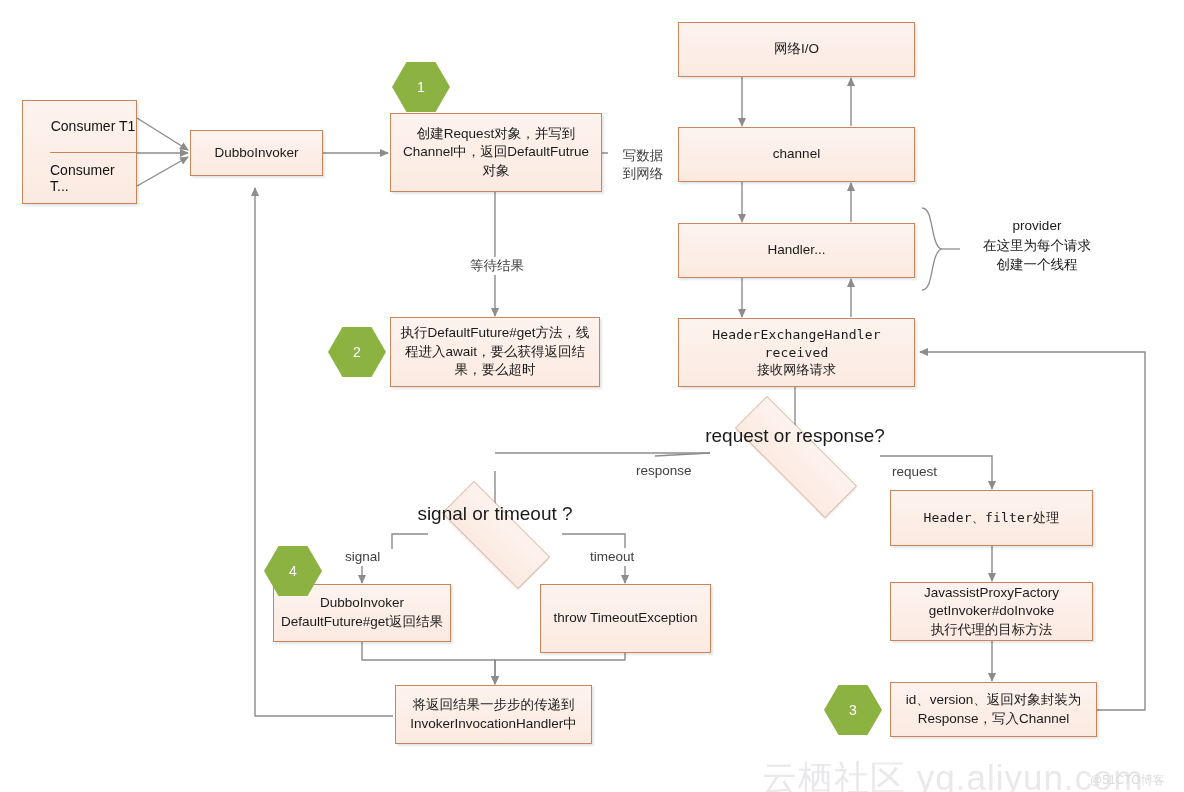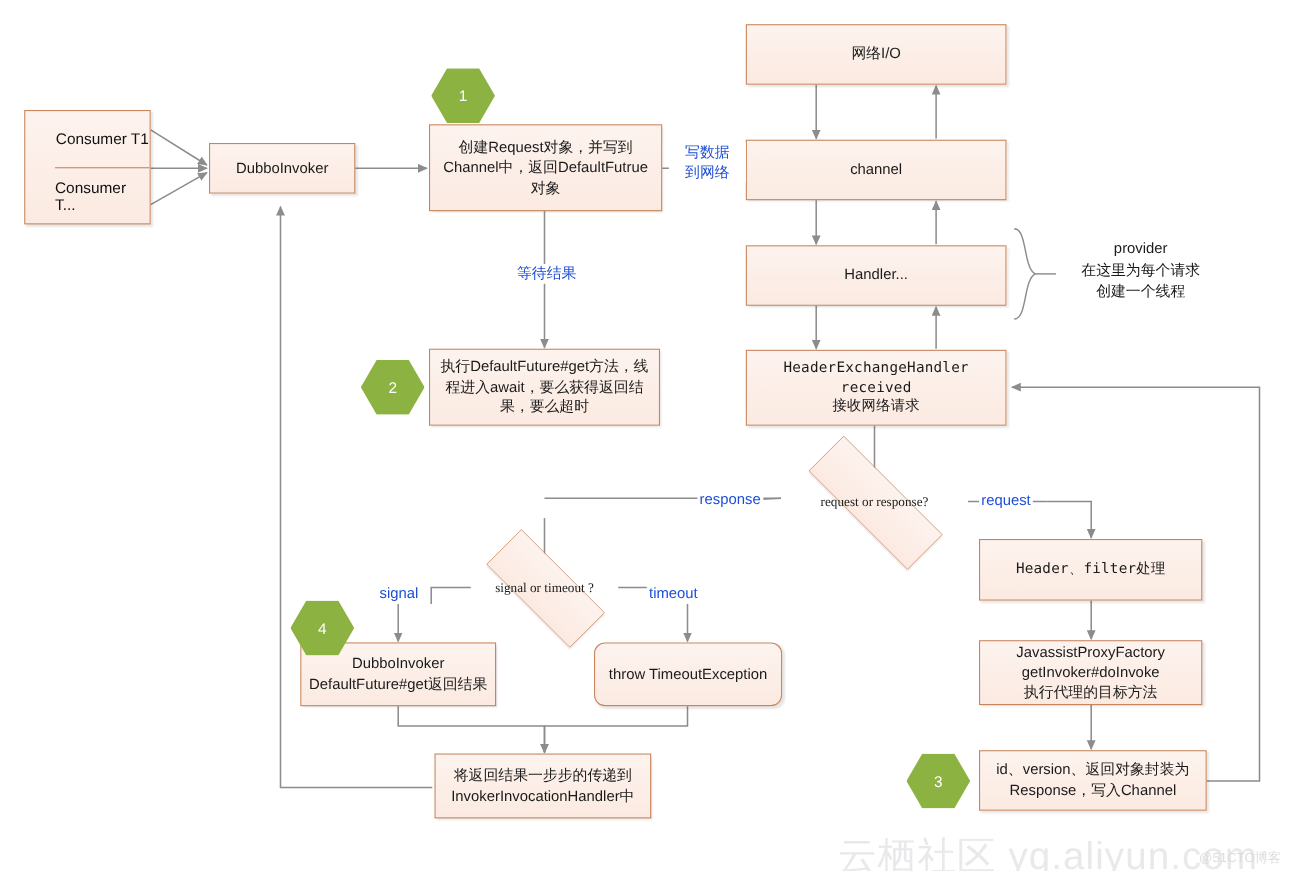--- a/index.html
+++ b/index.html
@@ -54,41 +54,41 @@
   .hexnum{
     position:absolute;
     width:58px;height:50px;
     background:#8cb342;
     clip-path:polygon(25% 0%,75% 0%,100% 50%,75% 100%,25% 100%,0% 50%);
     display:flex;align-items:center;justify-content:center;
     color:#ffffff;font-size:14px;
   }
   .diamond{
     position:absolute;
-    display:flex;align-items:center;justify-content:center;
-    color:#1a1a1a;font-size:12px;
+    display:flex;align-items:flex-start;justify-content:center;
+    color:#1a1a1a;font-size:19px;
     text-align:center;
-    font-family:Liberation Serif, serif;
   }
   .diamond .dshape{
     position:absolute;left:0;top:0;width:100%;height:100%;
     background:linear-gradient(180deg,#fdf3ee 0%,#fbeae1 100%);
     border:1.5px solid #c8855c;
     transform:rotate(45deg) scale(.707);
     box-shadow:2px 2px 2px rgba(0,0,0,0.08);
   }
   .diamond .dtext{position:relative;z-index:2;white-space:nowrap;}
   .edge-label{
     position:absolute;
-    font-size:13.5px;color:#1d4ed8;
+    font-size:13.5px;color:#404040;
     background:#ffffff;
     padding:0 2px;
     white-space:pre-line;
     text-align:center;
     line-height:1.35;
+    margin-top:17px;
   }
   .note{
     position:absolute;
     font-size:13.5px;color:#1a1a1a;
     text-align:center;line-height:1.45;
     white-space:pre-line;
   }
   .watermark{
     position:absolute;
     color:#e9e9ec;
@@ -199,21 +199,21 @@
 
   <div class="node" style="left:890px;top:582px;width:203px;height:59px;white-space:pre-line;">JavassistProxyFactory
 getInvoker#doInvoke
 执行代理的目标方法</div>
 
   <div class="node" style="left:890px;top:682px;width:207px;height:55px;">id、version、返回对象封装为Response，写入Channel</div>
 
   <div class="node" style="left:273px;top:584px;width:178px;height:58px;white-space:pre-line;">DubboInvoker
 DefaultFuture#get返回结果</div>
 
-  <div class="node" style="left:540px;top:584px;width:171px;height:58px;border-radius:10px;">throw TimeoutException</div>
+  <div class="node" style="left:540px;top:584px;width:171px;height:69px;">throw TimeoutException</div>
 
   <div class="node" style="left:395px;top:685px;width:197px;height:59px;">将返回结果一步步的传递到InvokerInvocationHandler中</div>
 
   <div class="diamond" style="left:706px;top:425px;width:178px;height:62px;">
     <div class="dshape"></div>
     <div class="dtext">request or response?</div>
   </div>
 
   <div class="diamond" style="left:420px;top:503px;width:150px;height:62px;">
     <div class="dshape"></div>

